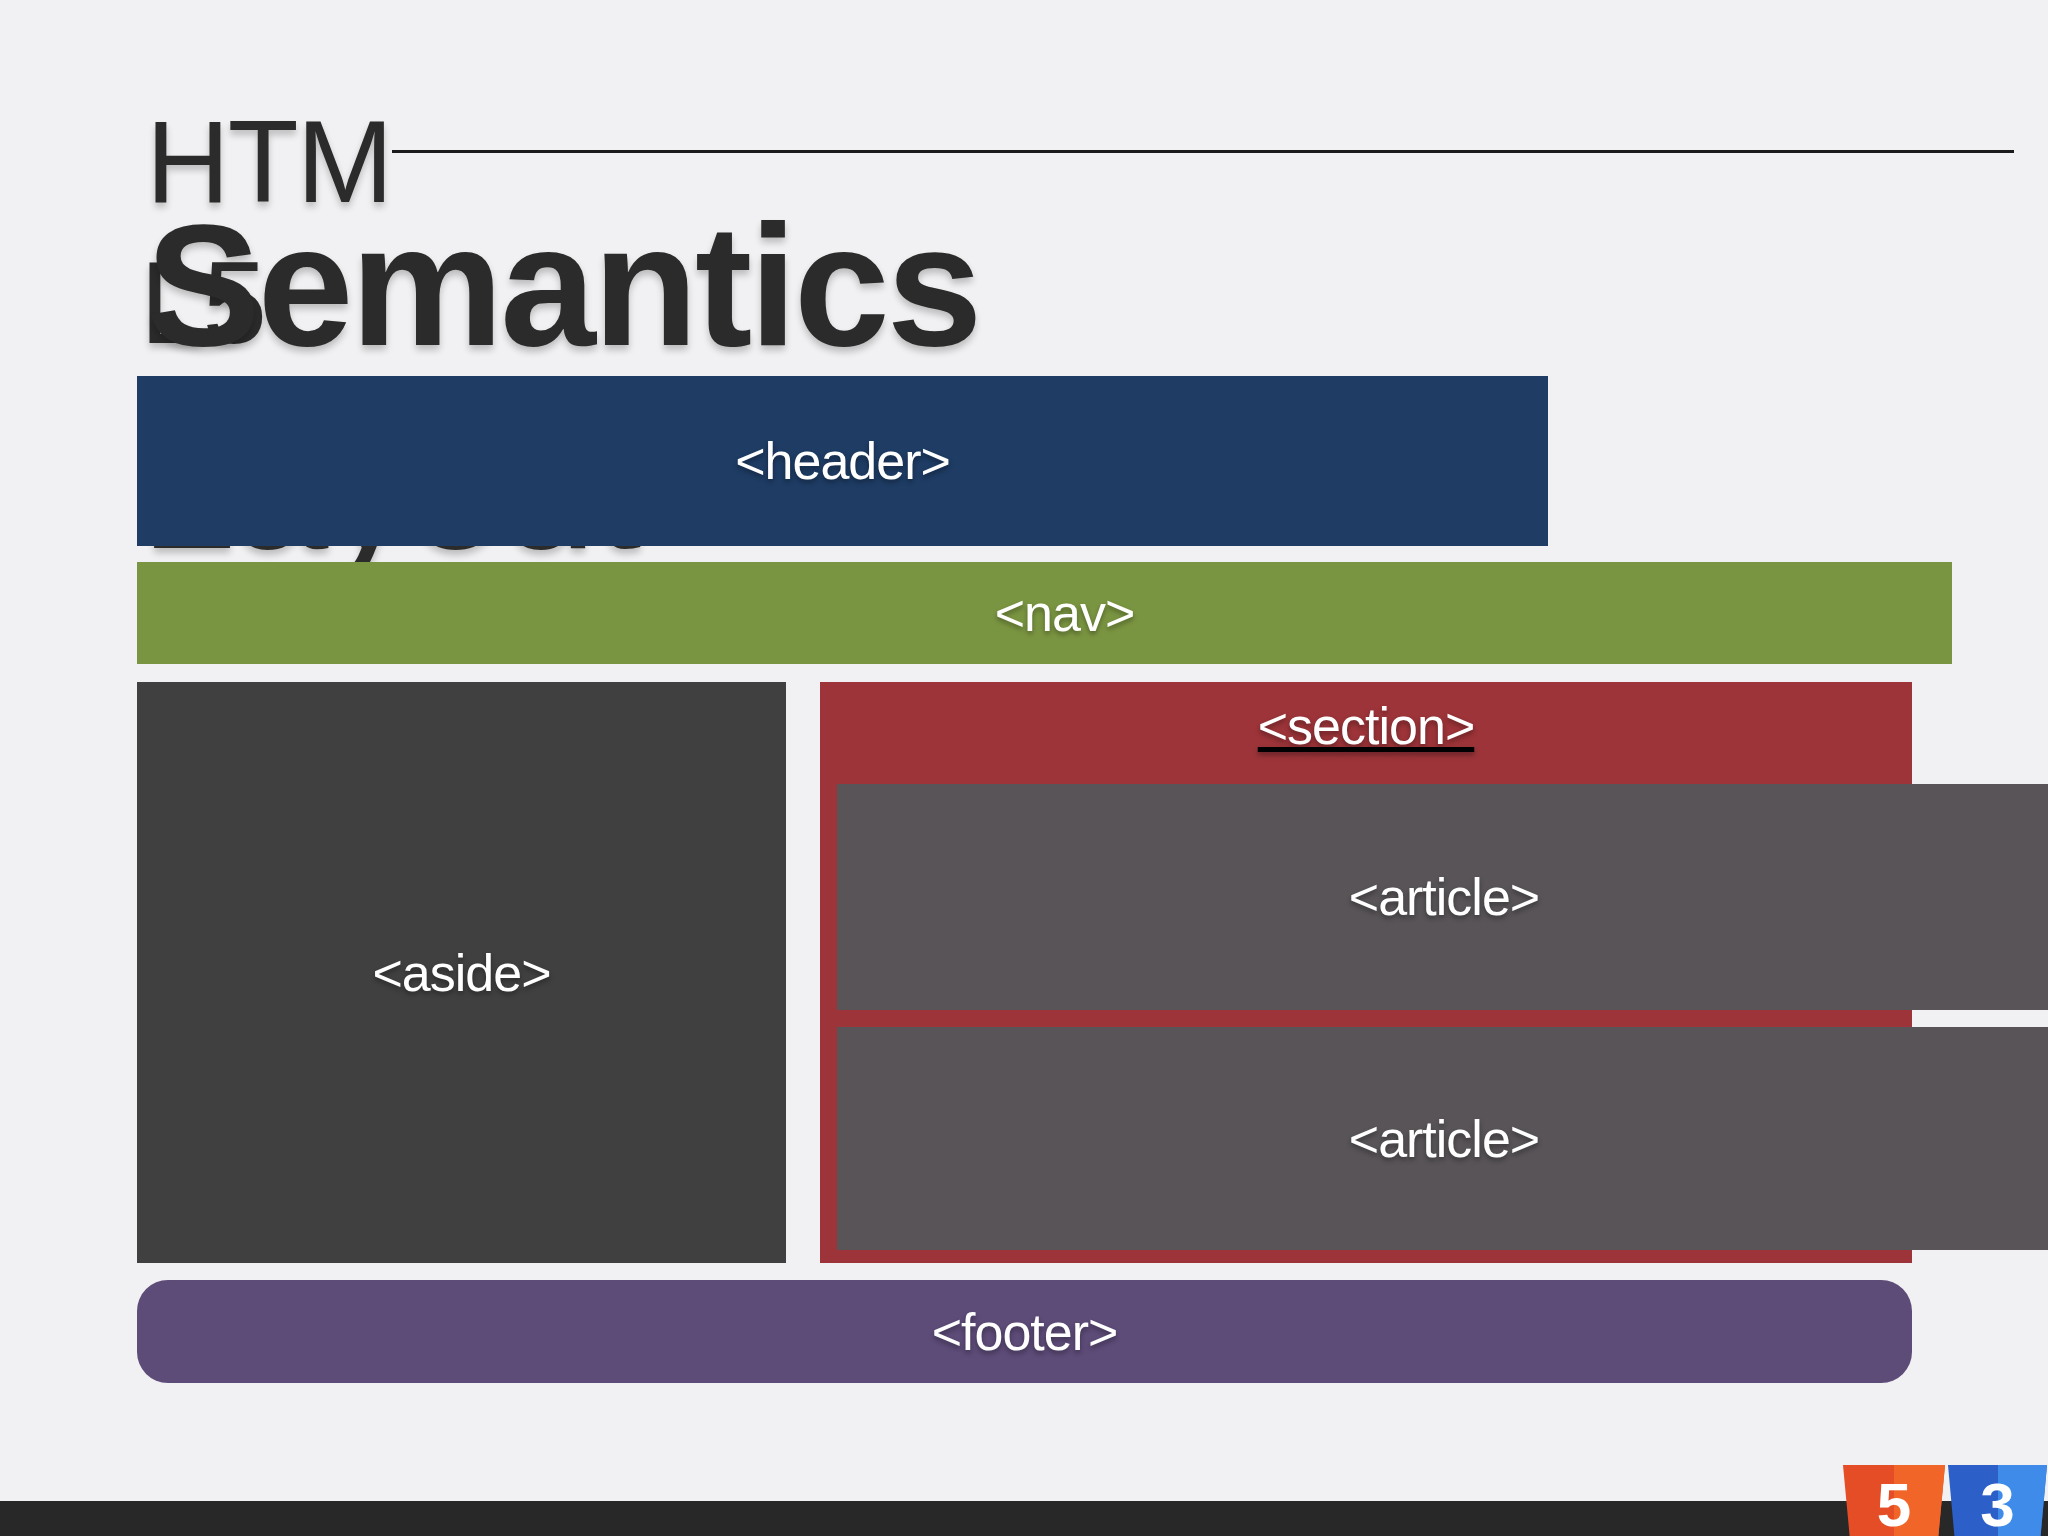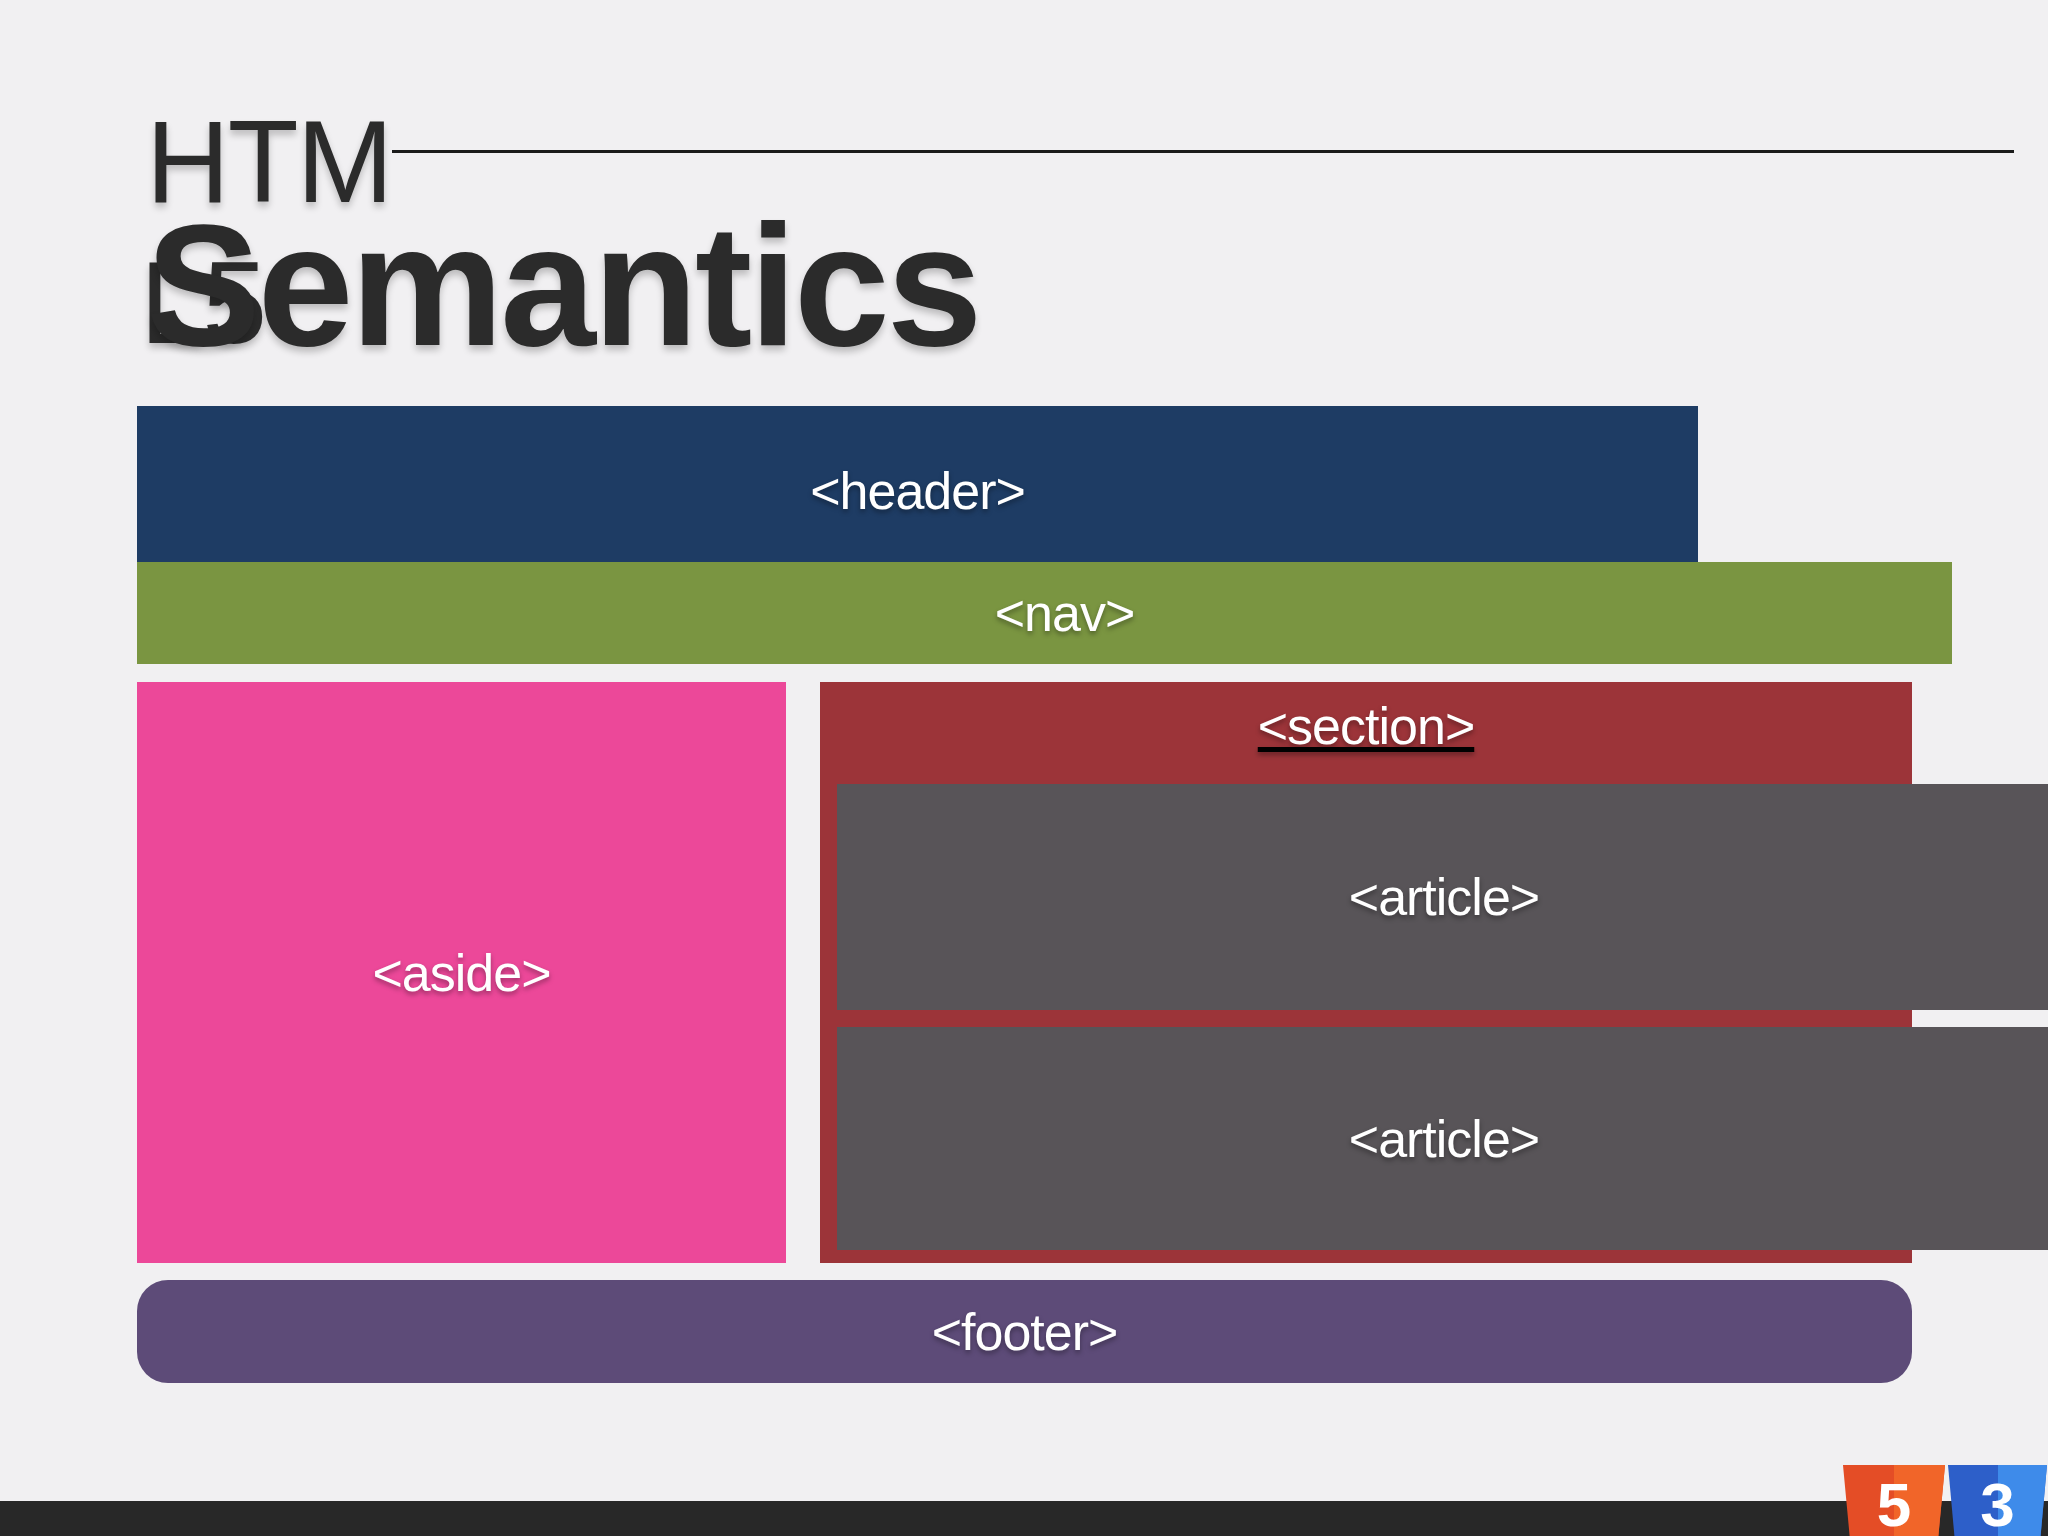--- a/index.html
+++ b/index.html
@@ -29,21 +29,21 @@
   
   .box{
     position:absolute;z-index:3;
     display:flex;align-items:center;justify-content:center;
   }
   .box-label{
     color:#FFFFFF;font-size:52px;letter-spacing:-1px;
     text-shadow:0 3px 5px rgba(0,0,0,0.35);
     white-space:pre;
   }
-  .box-header{left:137px;top:376px;width:1561px;height:170px;margin-top:30px;}
+  .box-header{left:137px;top:376px;width:1411px;height:170px;}
   .box-nav{left:137px;top:562px;width:1775px;height:102px;}
   .box-aside{left:137px;top:682px;width:649px;height:581px;}
   .box-section{left:820px;top:682px;width:1092px;height:581px;display:block;}
   .section-label-row{
     width:100%;padding-top:14px;
     display:flex;justify-content:center;text-decoration:underline;
   }
   .article{
     position:absolute;left:17px;width:1214px;
     display:flex;align-items:center;justify-content:center;
@@ -84,21 +84,21 @@
   <div class="bigtext t-sem">Semantics</div>
 
   <div class="box box-header" style="background-color: rgb(30, 60, 100);">
     <span class="box-label">&lt;header&gt;</span>
   </div>
 
   <div class="box box-nav" style="background-color: rgb(122, 149, 65); padding-left: 40px;">
     <span class="box-label">&lt;nav&gt;</span>
   </div>
 
-  <div class="box box-aside" style="background-color: #ec4899;">
+  <div class="box box-aside" style="background-color: #404040;">
     <span class="box-label">&lt;aside&gt;</span>
   </div>
 
   <div class="box box-section" style="background-color: rgb(156, 52, 57);">
     <div class="section-label-row">
       <span class="box-label">&lt;section&gt;</span>
     </div>
     <div class="article article-1" style="background-color: rgb(88, 84, 88);">
       <span class="box-label">&lt;article&gt;</span>
     </div>

